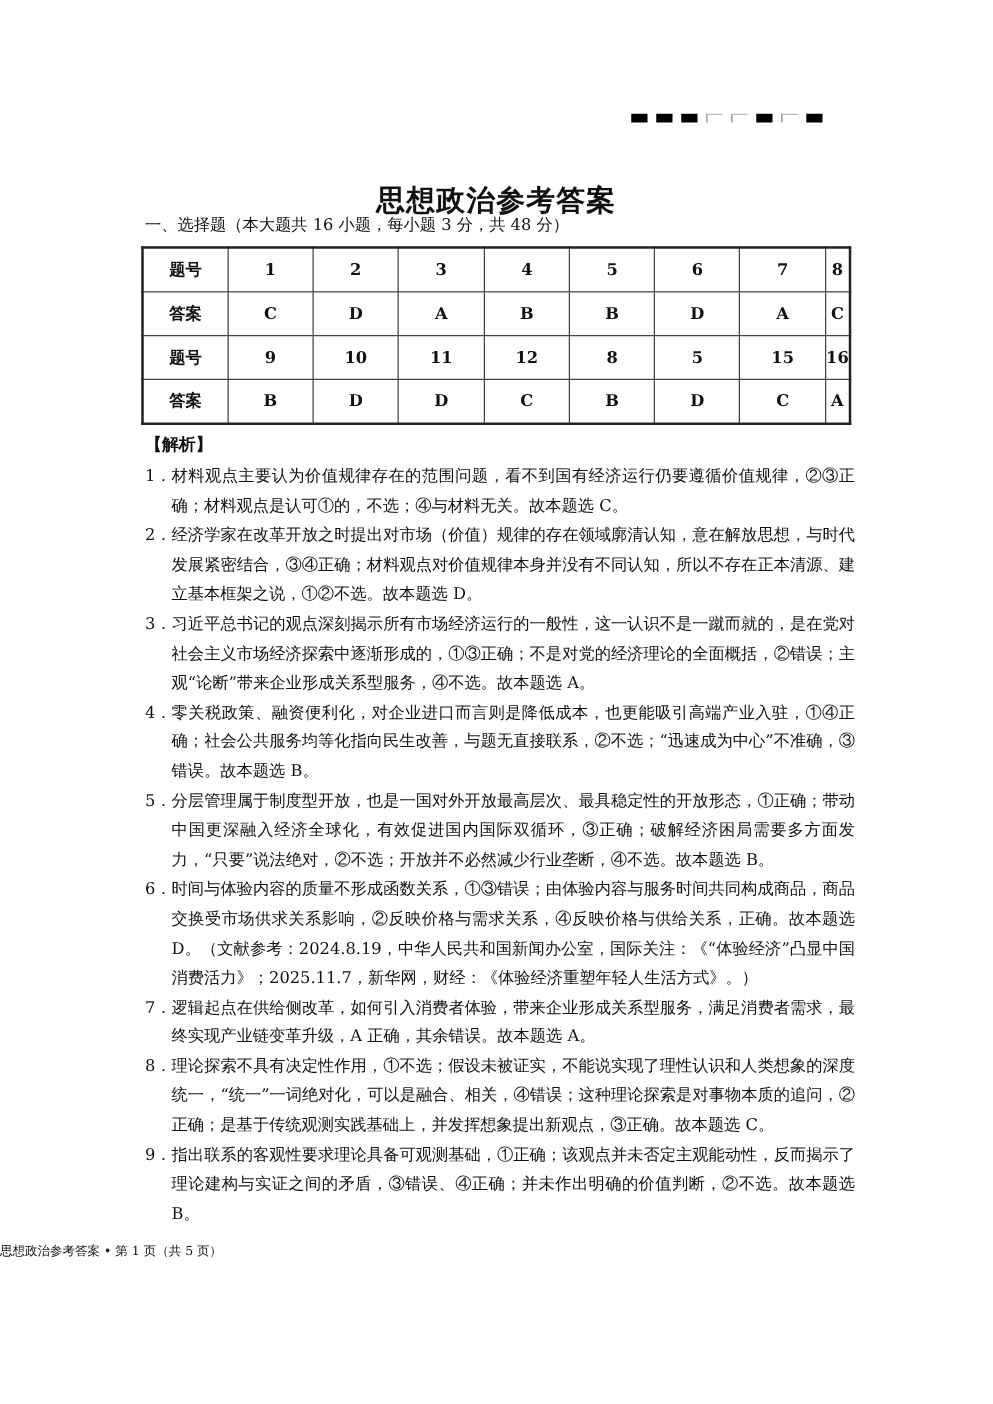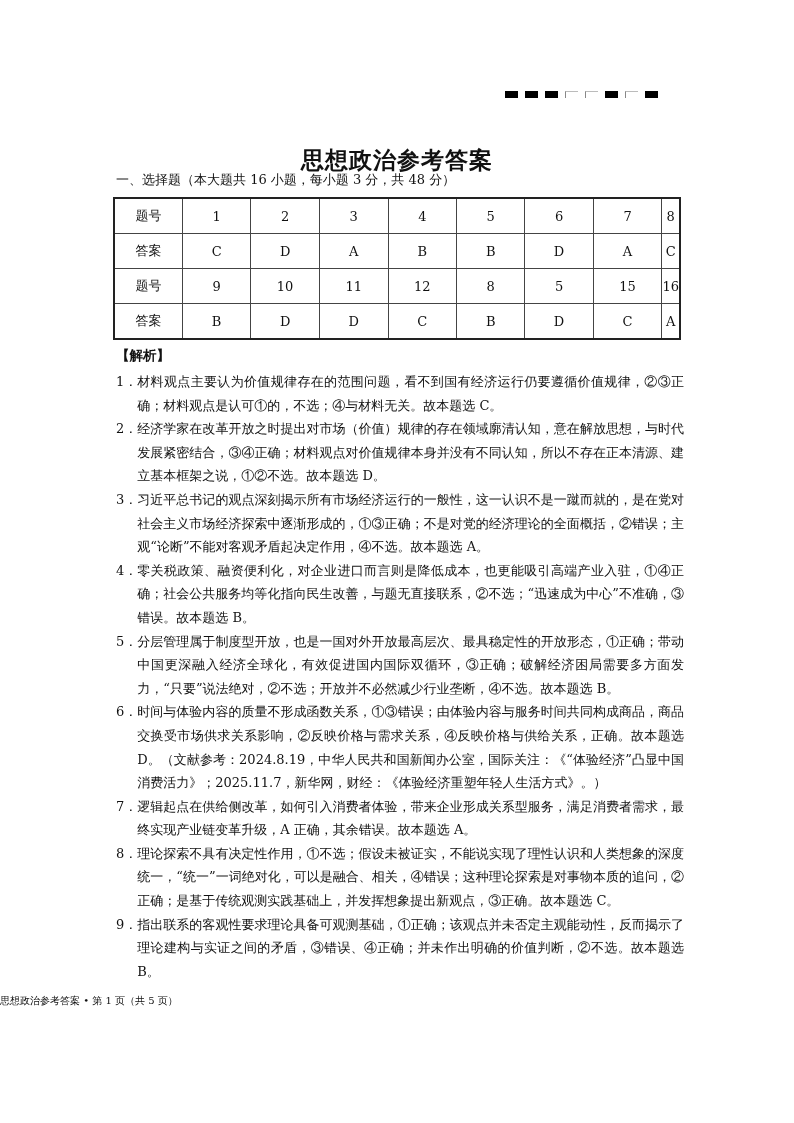--- a/index.html
+++ b/index.html
@@ -9,21 +9,21 @@
   .mark { width:13px; height:7px; box-sizing:border-box; }
   .mark.filled { background:#000; }
   .mark.hollow { border-left:1px solid #888; border-top:1px solid #bbb; background:#fff; }
   .title { position:absolute; top:117px; left:0; width:794px; text-align:center;
            font-size:23px; font-weight:bold; letter-spacing:1px;margin-top:28px; }
   .section { position:absolute; top:171px; left:116px; font-size:13px; }
   .section b { font-weight:normal; }
   table.answers { position:absolute; top:197px; left:113px; width:568px;
                   border-collapse:collapse; border:2px solid #222; font-size:13px; }
   table.answers td { border:1px solid #444; height:34px; text-align:center;
-                     width:12.5%; padding:0; }
+                     width:12.5%; padding:0;font-weight:bold; }
   .analysis { position:absolute; top:347px; left:116px; font-size:13.5px; font-weight:bold; }
   .items { position:absolute; top:370px; left:116px; width:568px; font-size:13px; line-height:23.6px; }
   .item { display:flex; }
   .num { flex:0 0 20px; }
   .txt { flex:1; text-align:justify; }
   .footer { position:absolute; top:994px; left:0; width:794px; text-align:left; font-size:10px; }
 </style>
 </head>
 <body>
 
@@ -99,21 +99,21 @@
   <div class="item">
       <span class="num">1．</span>
       <span class="txt">材料观点主要认为价值规律存在的范围问题，看不到国有经济运行仍要遵循价值规律，②③正确；材料观点是认可①的，不选；④与材料无关。故本题选 C。</span>
     </div>
   <div class="item">
       <span class="num">2．</span>
       <span class="txt">经济学家在改革开放之时提出对市场（价值）规律的存在领域廓清认知，意在解放思想，与时代发展紧密结合，③④正确；材料观点对价值规律本身并没有不同认知，所以不存在正本清源、建立基本框架之说，①②不选。故本题选 D。</span>
     </div>
   <div class="item">
       <span class="num">3．</span>
-      <span class="txt">习近平总书记的观点深刻揭示所有市场经济运行的一般性，这一认识不是一蹴而就的，是在党对社会主义市场经济探索中逐渐形成的，①③正确；不是对党的经济理论的全面概括，②错误；主观“论断”不能对客观矛盾起决定作用，④不选。故本题选 A。</span>
+      <span class="txt">习近平总书记的观点深刻揭示所有市场经济运行的一般性，这一认识不是一蹴而就的，是在党对社会主义市场经济探索中逐渐形成的，①③正确；不是对党的经济理论的全面概括，②错误；主观“论断”带来企业形成关系型服务，④不选。故本题选 A。</span>
     </div>
   <div class="item">
       <span class="num">4．</span>
       <span class="txt">零关税政策、融资便利化，对企业进口而言则是降低成本，也更能吸引高端产业入驻，①④正确；社会公共服务均等化指向民生改善，与题无直接联系，②不选；“迅速成为中心”不准确，③错误。故本题选 B。</span>
     </div>
   <div class="item">
       <span class="num">5．</span>
       <span class="txt">分层管理属于制度型开放，也是一国对外开放最高层次、最具稳定性的开放形态，①正确；带动中国更深融入经济全球化，有效促进国内国际双循环，③正确；破解经济困局需要多方面发力，“只要”说法绝对，②不选；开放并不必然减少行业垄断，④不选。故本题选 B。</span>
     </div>
   <div class="item">

